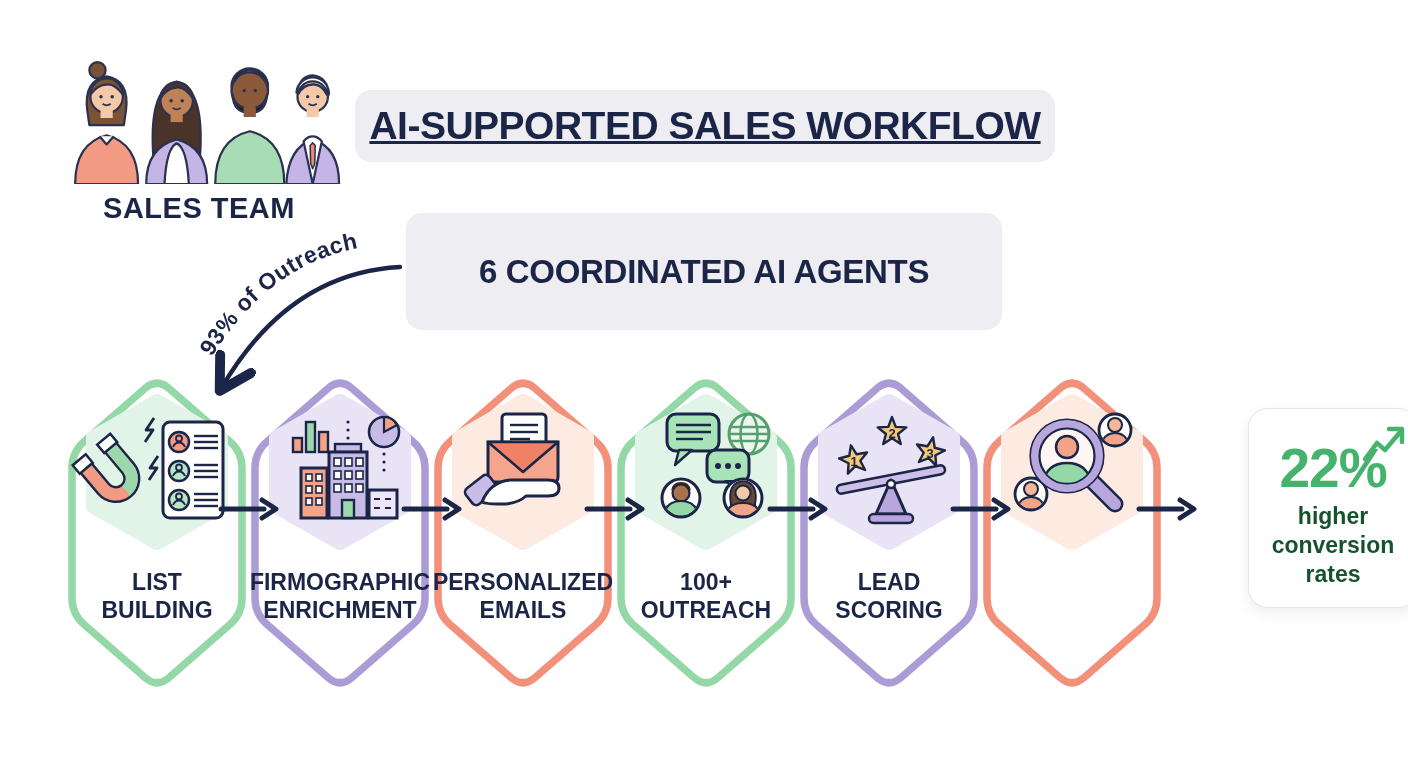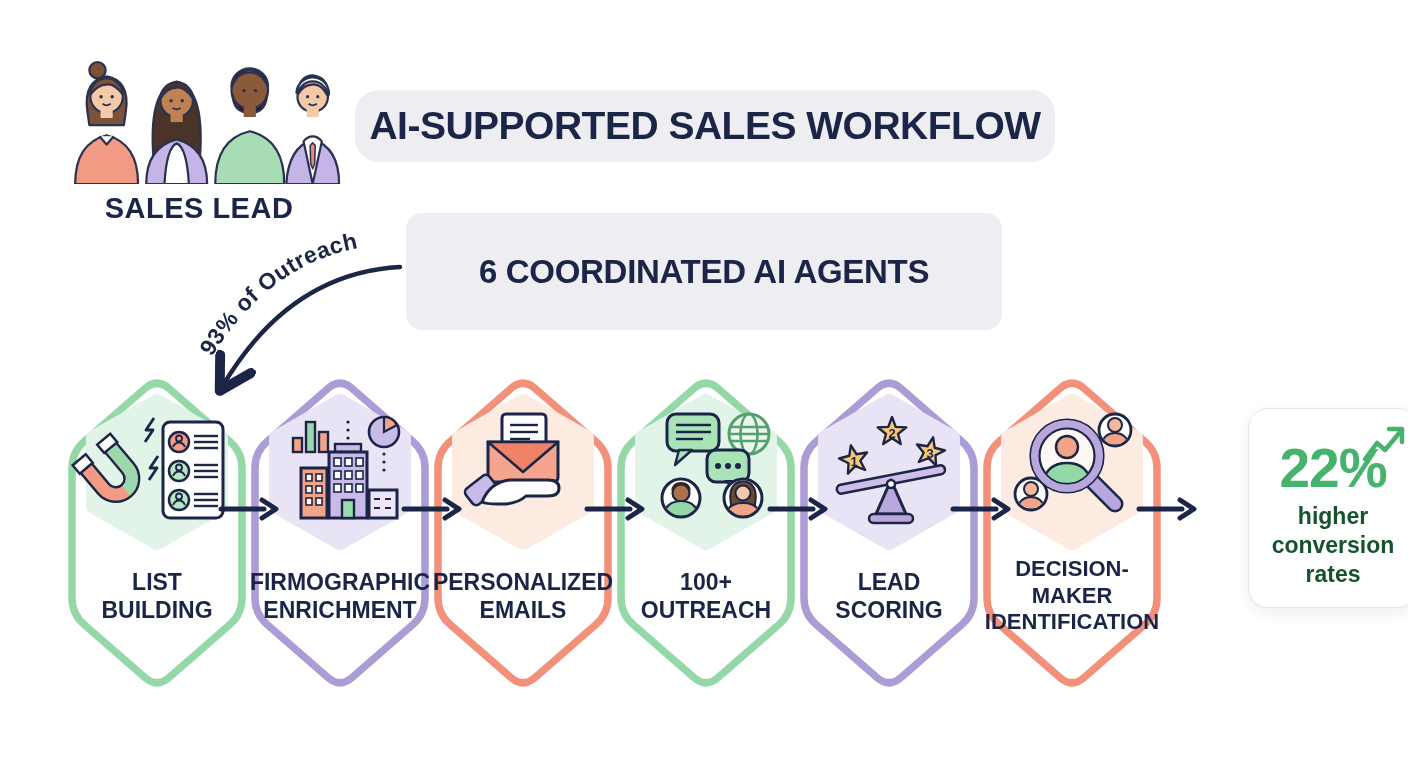--- a/index.html
+++ b/index.html
@@ -6,21 +6,21 @@
   .canvas{position:relative;width:1408px;height:768px;background:#ffffff;overflow:hidden;
           font-family:"Liberation Sans",sans-serif;color:#1b2547;}
 
   
   .team{position:absolute;left:56px;top:50px;width:286px;text-align:center;}
   .team-illustration{width:286px;height:134px;display:block;}
   .team-label{margin-top:8px;font-size:29px;font-weight:800;letter-spacing:.5px;color:#1b2547;}
 
   
   .title-box{position:absolute;left:355px;top:90px;width:700px;height:72px;background:#ededf2;
-             border-radius:24px;display:flex;align-items:center;justify-content:center;}
+             border-radius:16px;display:flex;align-items:center;justify-content:center;text-decoration:underline;}
   .title-box span{font-size:39px;font-weight:800;letter-spacing:-.5px;color:#1b2547;white-space:nowrap;}
   .subtitle-box{position:absolute;left:406px;top:213px;width:596px;height:117px;background:#ededf2;
              border-radius:16px;display:flex;flex-direction:column;align-items:center;justify-content:center;gap:18px;}
   .subtitle-box div{font-size:33px;font-weight:800;letter-spacing:-.3px;color:#1b2547;white-space:nowrap;}
 
   
   .curve{position:absolute;left:170px;top:225px;width:260px;height:180px;overflow:visible;}
   .curve-path{stroke:#1b2547;stroke-width:4.5;fill:none;stroke-linecap:round;}
   .curve text{font-size:23px;font-weight:700;fill:#1b2547;letter-spacing:.5px;
               font-family:"Liberation Sans",sans-serif;}
@@ -101,21 +101,21 @@
         <path d="M226 132 Q228 96 252 88 Q278 96 278 132 Z" fill="#c5b5e6"></path>
         <path d="M243 90 L252 132 L261 90 Q257 85 252 85 Q247 85 243 90 Z" fill="#ffffff"></path>
         <path d="M249.5 94 L252 91.5 L254.5 94 L254 112 L252 117 L250 112 Z" fill="#f08a72" stroke-width="1.5"></path>
         <g stroke="none" fill="#2b3150">
             <circle cx="247" cy="46" r="1.6"></circle>
             <circle cx="257" cy="46" r="1.6"></circle>
           </g>
         <path d="M248 53 Q252 56 256 53" fill="none" stroke-width="1.8"></path>
       </g>
     </svg>
-    <div class="team-label">SALES LEAD</div>
+    <div class="team-label">SALES TEAM</div>
   </div>
 
   <div class="title-box">
     <span>AI-SUPPORTED SALES WORKFLOW</span>
   </div>
 
   <div class="subtitle-box">
     <div>6 COORDINATED AI AGENTS</div>
   </div>
 
@@ -350,21 +350,20 @@
         <circle cx="86" cy="84" r="27.5" fill="none" stroke="#1b2547" stroke-width="2.2"></circle>
         <clipPath id="cp6l">
             <circle cx="86" cy="84" r="27"></circle>
           </clipPath>
         <g clip-path="url(#cp6l)">
           <circle cx="86" cy="75" r="11" fill="#f2a488" stroke="#1b2547" stroke-width="2.5"></circle>
           <path d="M62 112 Q65 91 86 91 Q107 91 110 112 Z" fill="#93d8a6" stroke="#1b2547" stroke-width="2.5"></path>
         </g>
       </g>
     </svg>
-    <div class="step-label w170">DECISION-MAKER IDENTIFICATION</div>
   </div>
 
   <svg class="flow-arrow" style="left:218px" viewBox="0 0 62 26">
       <line x1="3" y1="13" x2="46" y2="13"></line>
       <polyline points="44,4 58,13 44,22"></polyline>
     </svg>
   <svg class="flow-arrow" style="left:401px" viewBox="0 0 62 26">
       <line x1="3" y1="13" x2="46" y2="13"></line>
       <polyline points="44,4 58,13 44,22"></polyline>
     </svg>

